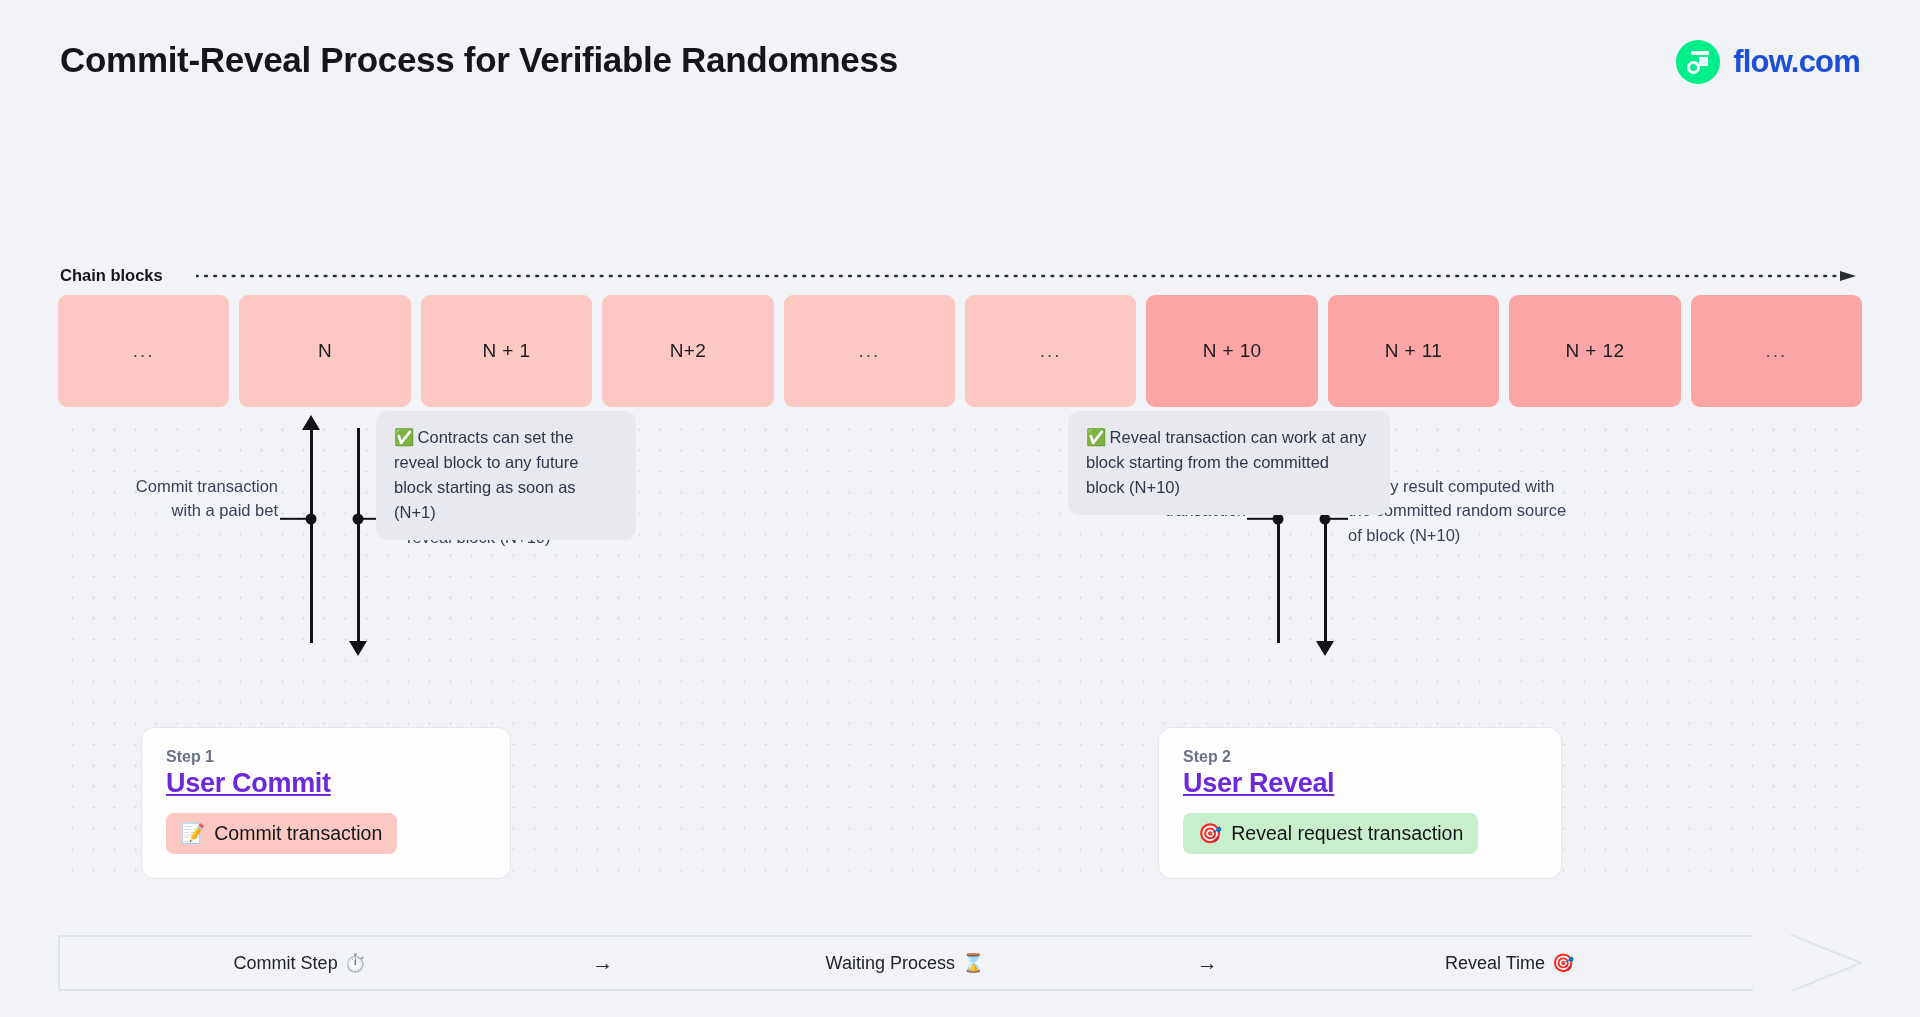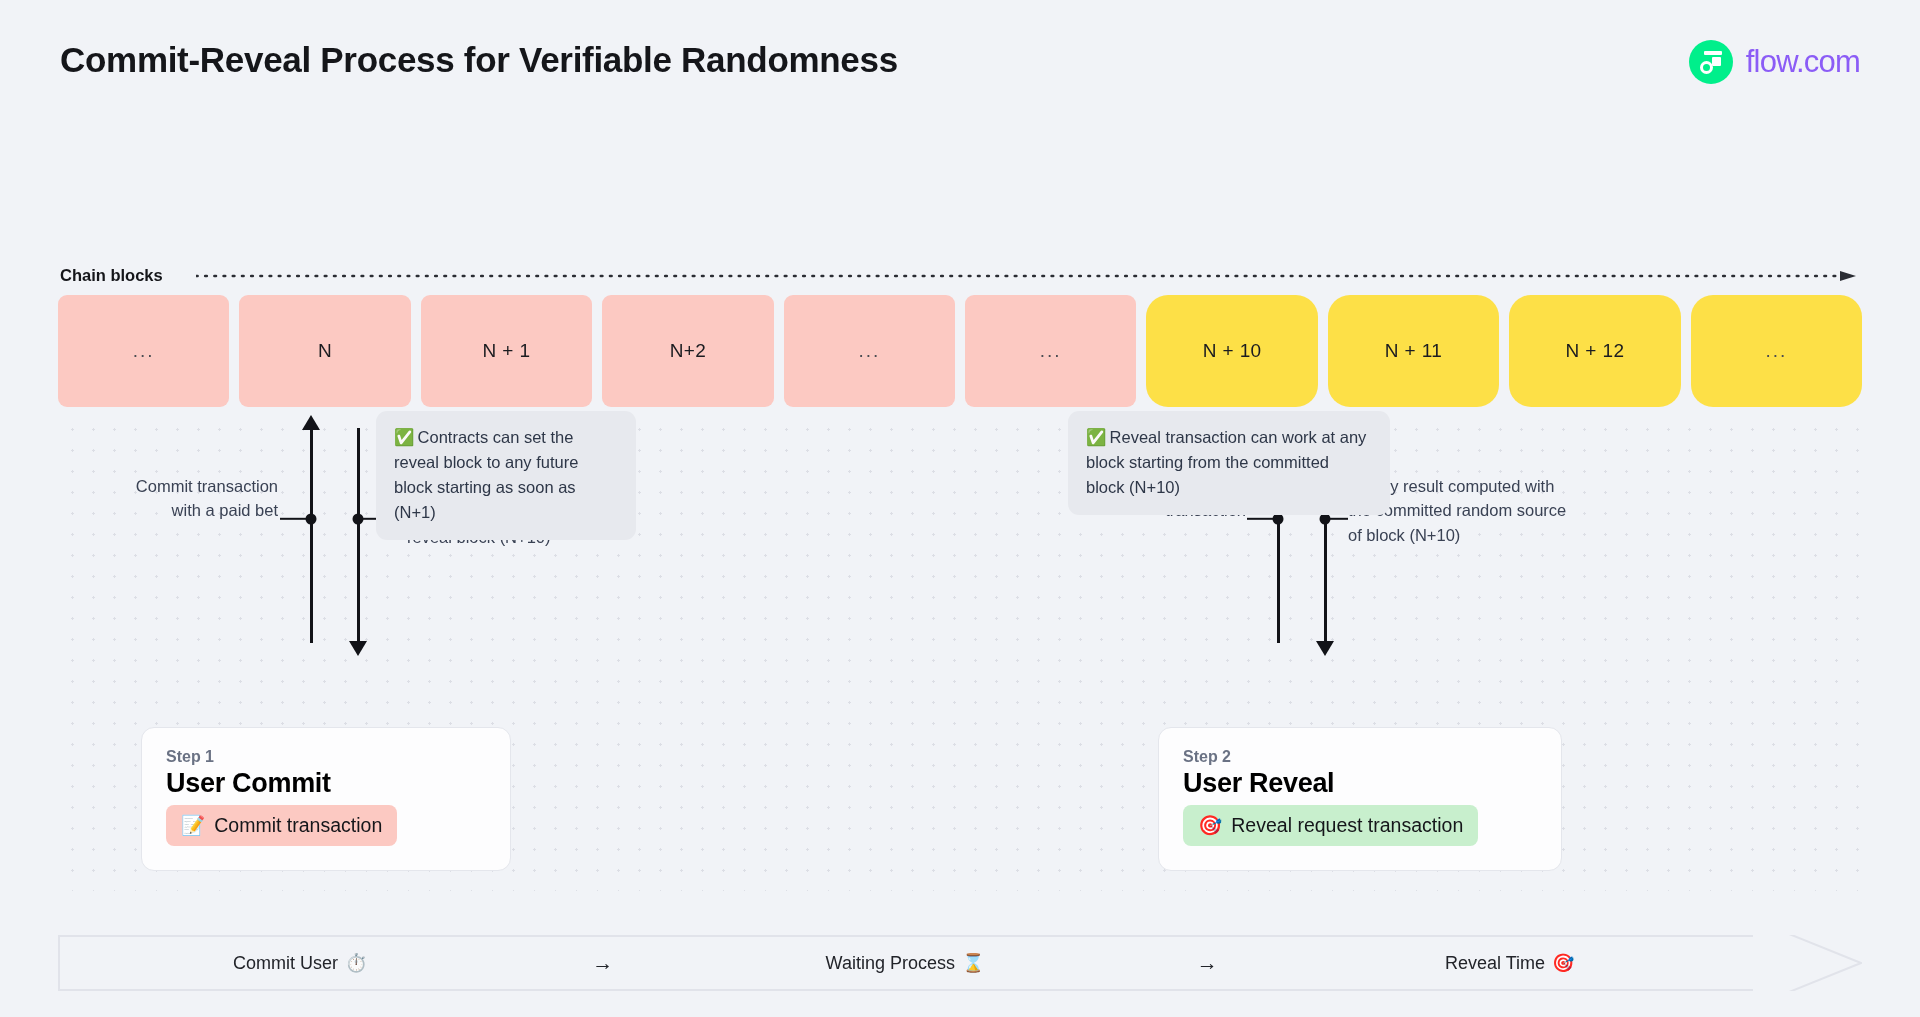--- a/index.html
+++ b/index.html
@@ -65,22 +65,22 @@
   }
   #brand-mark .f-box {
     position: absolute;
     left: 23px; top: 17px;
     width: 9px; height: 9px;
     background: #fff;
     border-radius: 1px;
   }
   #brand-text {
     font-size: 31px;
-    font-weight: 400;
-    color: #8b5cf6;
+    font-weight: 700;
+    color: #1d4ed8;
     letter-spacing: -0.8px;
   }
 
   
   #phase-row {
     position: absolute;
     left: 0; right: 0;
     top: 155px;
     height: 72px;
   }
@@ -136,21 +136,21 @@
     flex: 1 1 0;
     border-radius: 9px;
     display: flex;
     align-items: center;
     justify-content: center;
     font-size: 19px;
     color: #1b1c20;
     letter-spacing: 0.4px;
   }
   .block.pink  { background: #fcc9c2; }
-  .block.green { background: #fde047; border-radius: 22px; }
+  .block.green { background: #fca5a5; }
   .block.ellipsis { color: #4a4c52; letter-spacing: 2px; }
 
   
   #mid-region {
     position: absolute;
     left: 58px;
     right: 58px;
     top: 413px;
     height: 478px;
     background-image:
@@ -245,23 +245,24 @@
   }
   .step-eyebrow {
     font-size: 16px;
     font-weight: 700;
     color: #6a7284;
     margin-bottom: 2px;
   }
   .step-title {
     font-size: 27px;
     font-weight: 700;
-    color: #000000;
+    color: #6d28d9;
     letter-spacing: -0.3px;
-    margin-bottom: 6px;
+    margin-bottom: 14px;
+    text-decoration: underline;
   }
   .step-pill {
     display: inline-flex;
     align-items: center;
     gap: 9px;
     border-radius: 8px;
     padding: 9px 15px;
     font-size: 19.5px;
     color: #15161a;
     white-space: nowrap;
@@ -402,21 +403,21 @@
 
   </div>
 
   <div id="timeline">
     <svg style="position:absolute;inset:0;width:100%;height:100%" viewBox="0 0 1804 56" preserveAspectRatio="none">
       <polygon points="1,1 1694,1 1694,-16 1803,28 1694,72 1694,55 1,55" fill="none" stroke="#e1e3ea" stroke-width="2"></polygon>
     </svg>
 
     <div id="timeline-stages">
       <div class="tl-stage">
-        <span>Commit User</span>
+        <span>Commit Step</span>
         <span>⏱️</span>
       </div>
       <div class="tl-sep">→</div>
       <div class="tl-stage">
         <span>Waiting Process</span>
         <span>⌛</span>
       </div>
       <div class="tl-sep">→</div>
       <div class="tl-stage">
         <span>Reveal Time</span>

